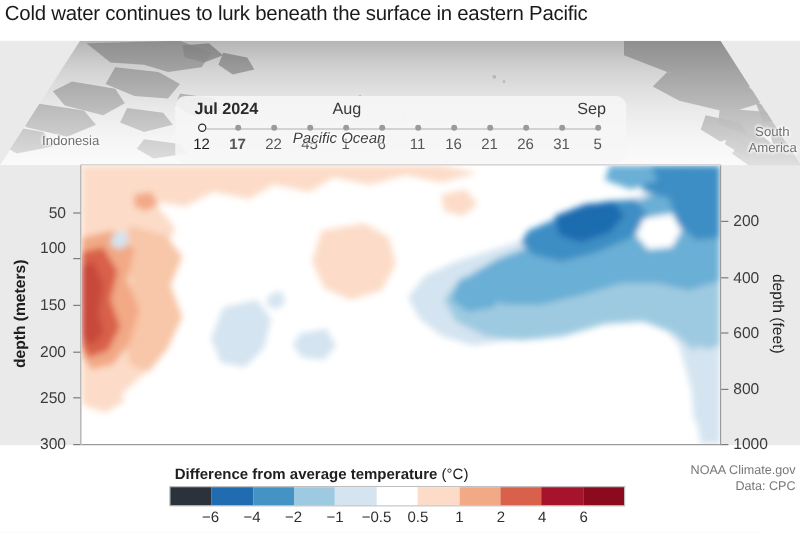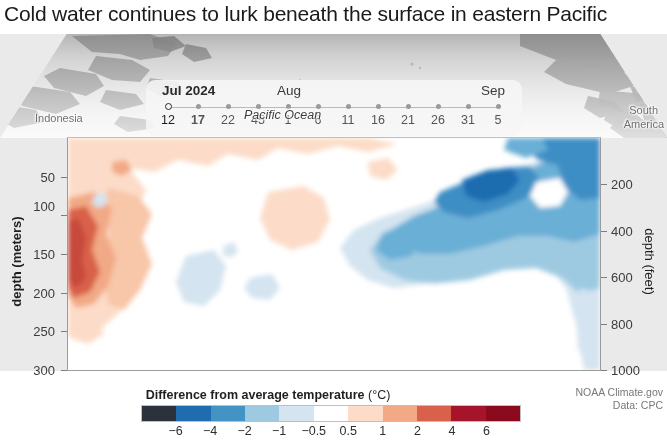--- a/index.html
+++ b/index.html
@@ -7,21 +7,21 @@
     width:667px;height:444px;overflow:hidden;
     background:#ffffff;
     font-family:"Liberation Sans", sans-serif;
     -webkit-font-smoothing:antialiased;
   }
   #root{position:relative;width:667px;height:444px;}
 
   
   .title{
     position:absolute;left:4px;top:2px;
-    font-size:21px;font-weight:400;color:#1a1a1a;
+    font-size:17px;font-weight:400;color:#1a1a1a;
     letter-spacing:-0.2px;white-space:nowrap;
   }
 
   
   .gray-band{
     position:absolute;left:0;top:34px;width:667px;height:337px;
     background:#eaeaea;
   }
 
   

